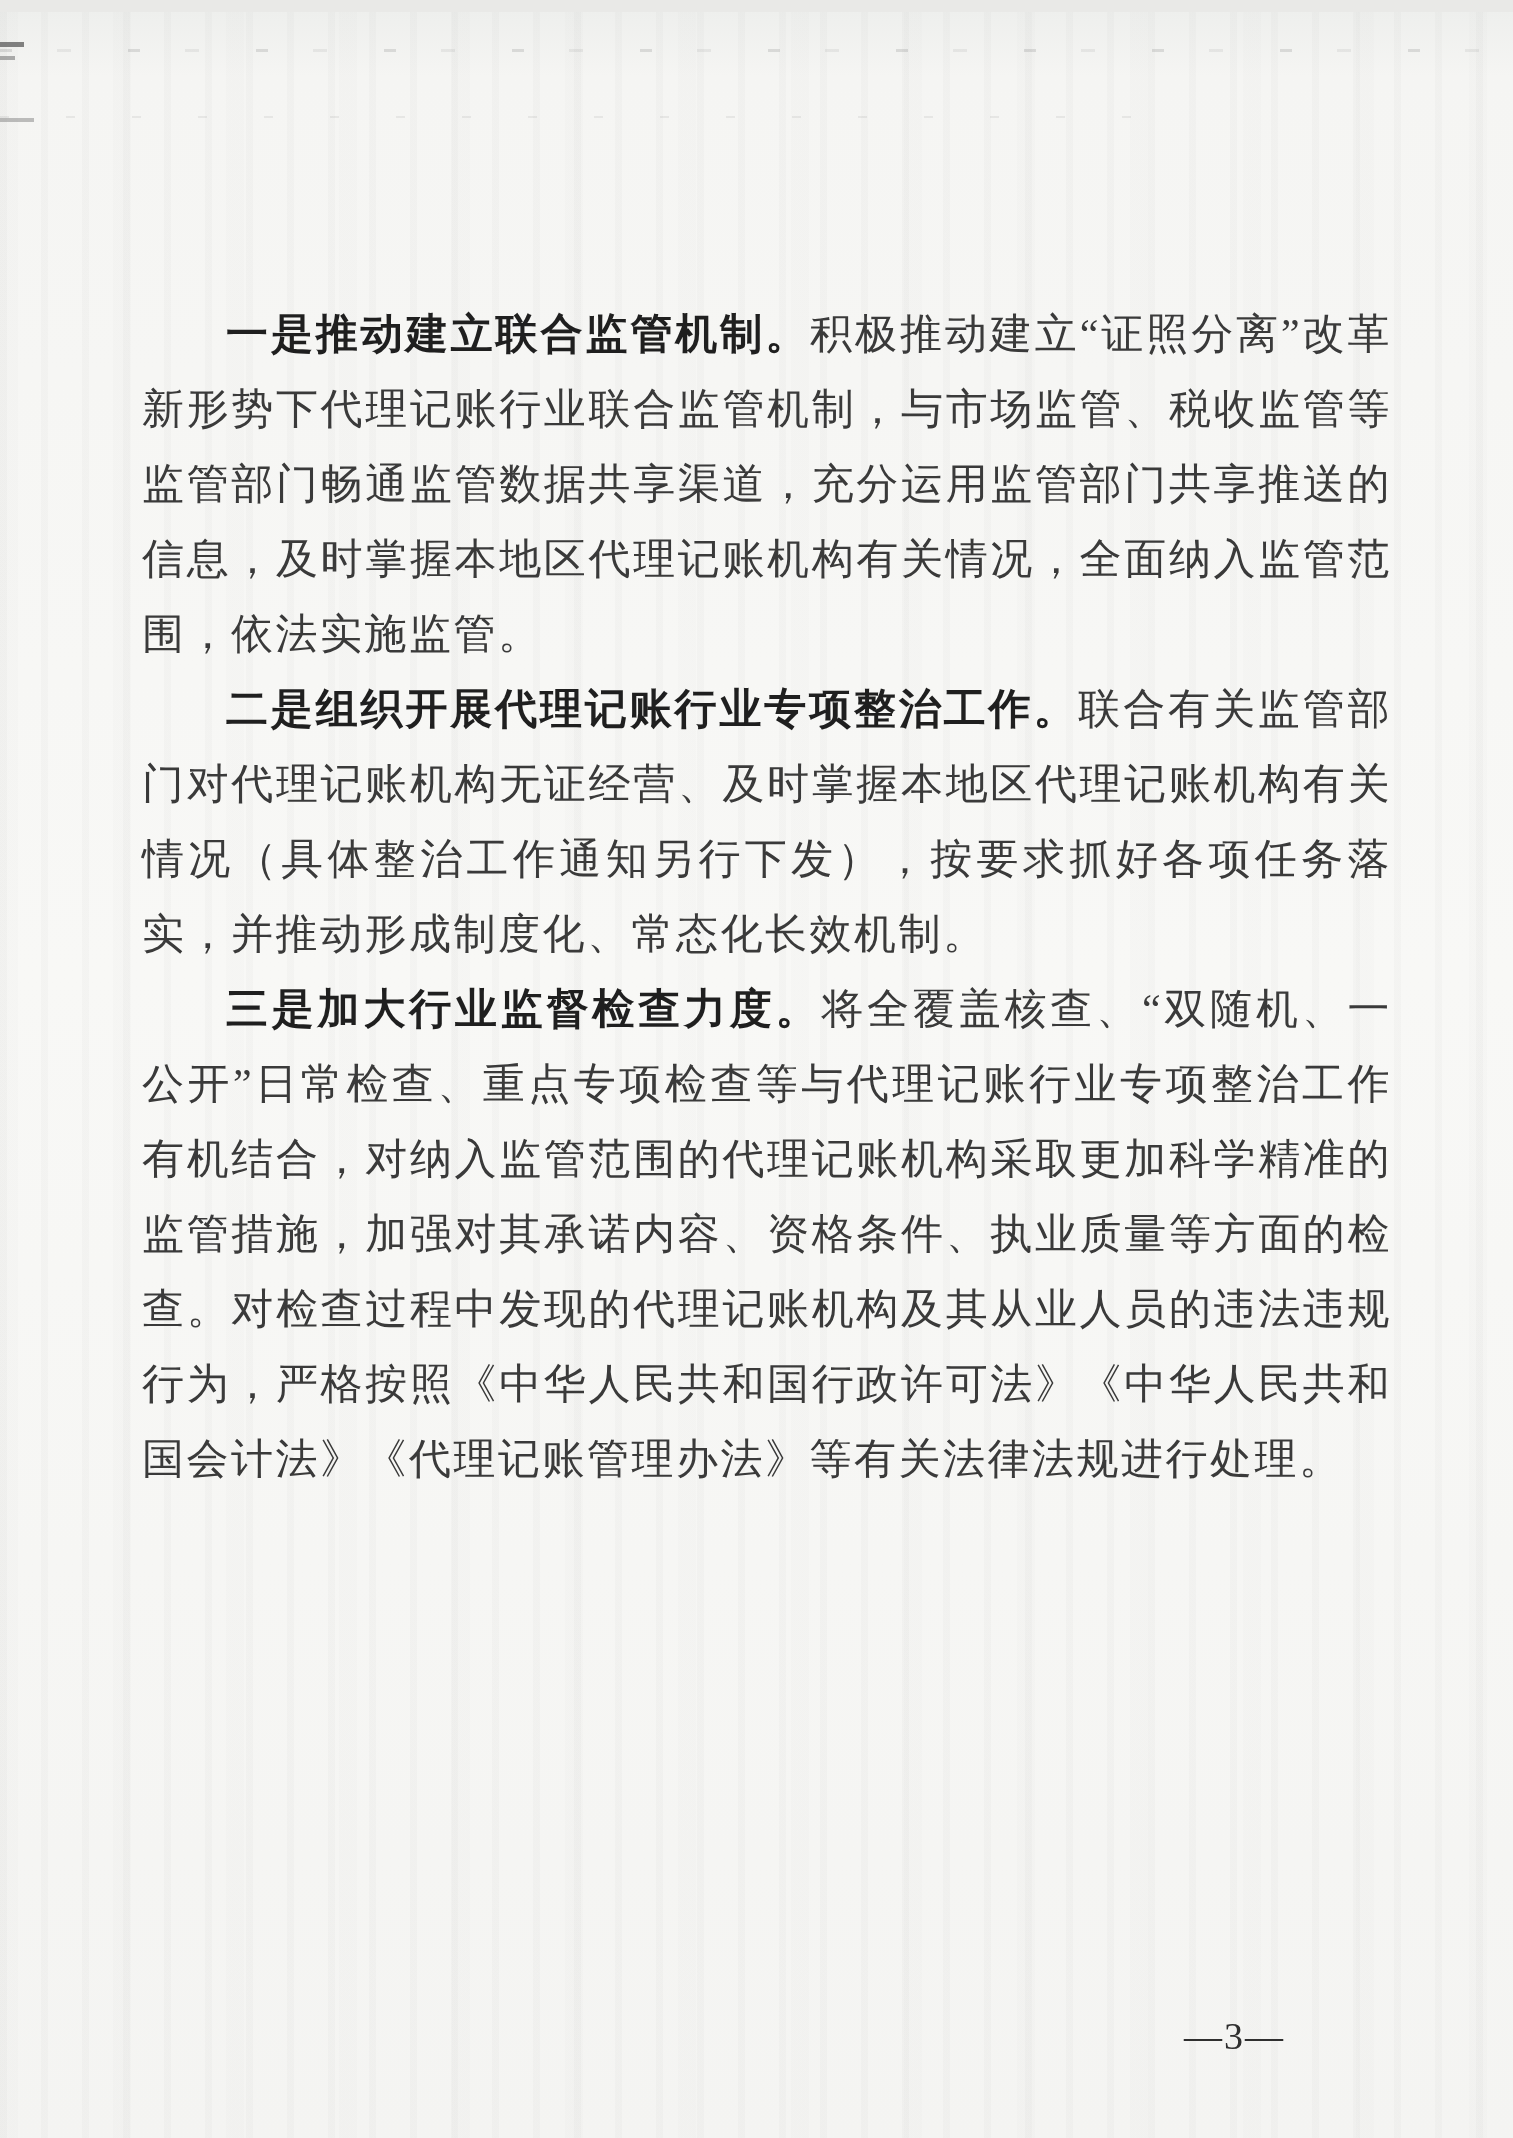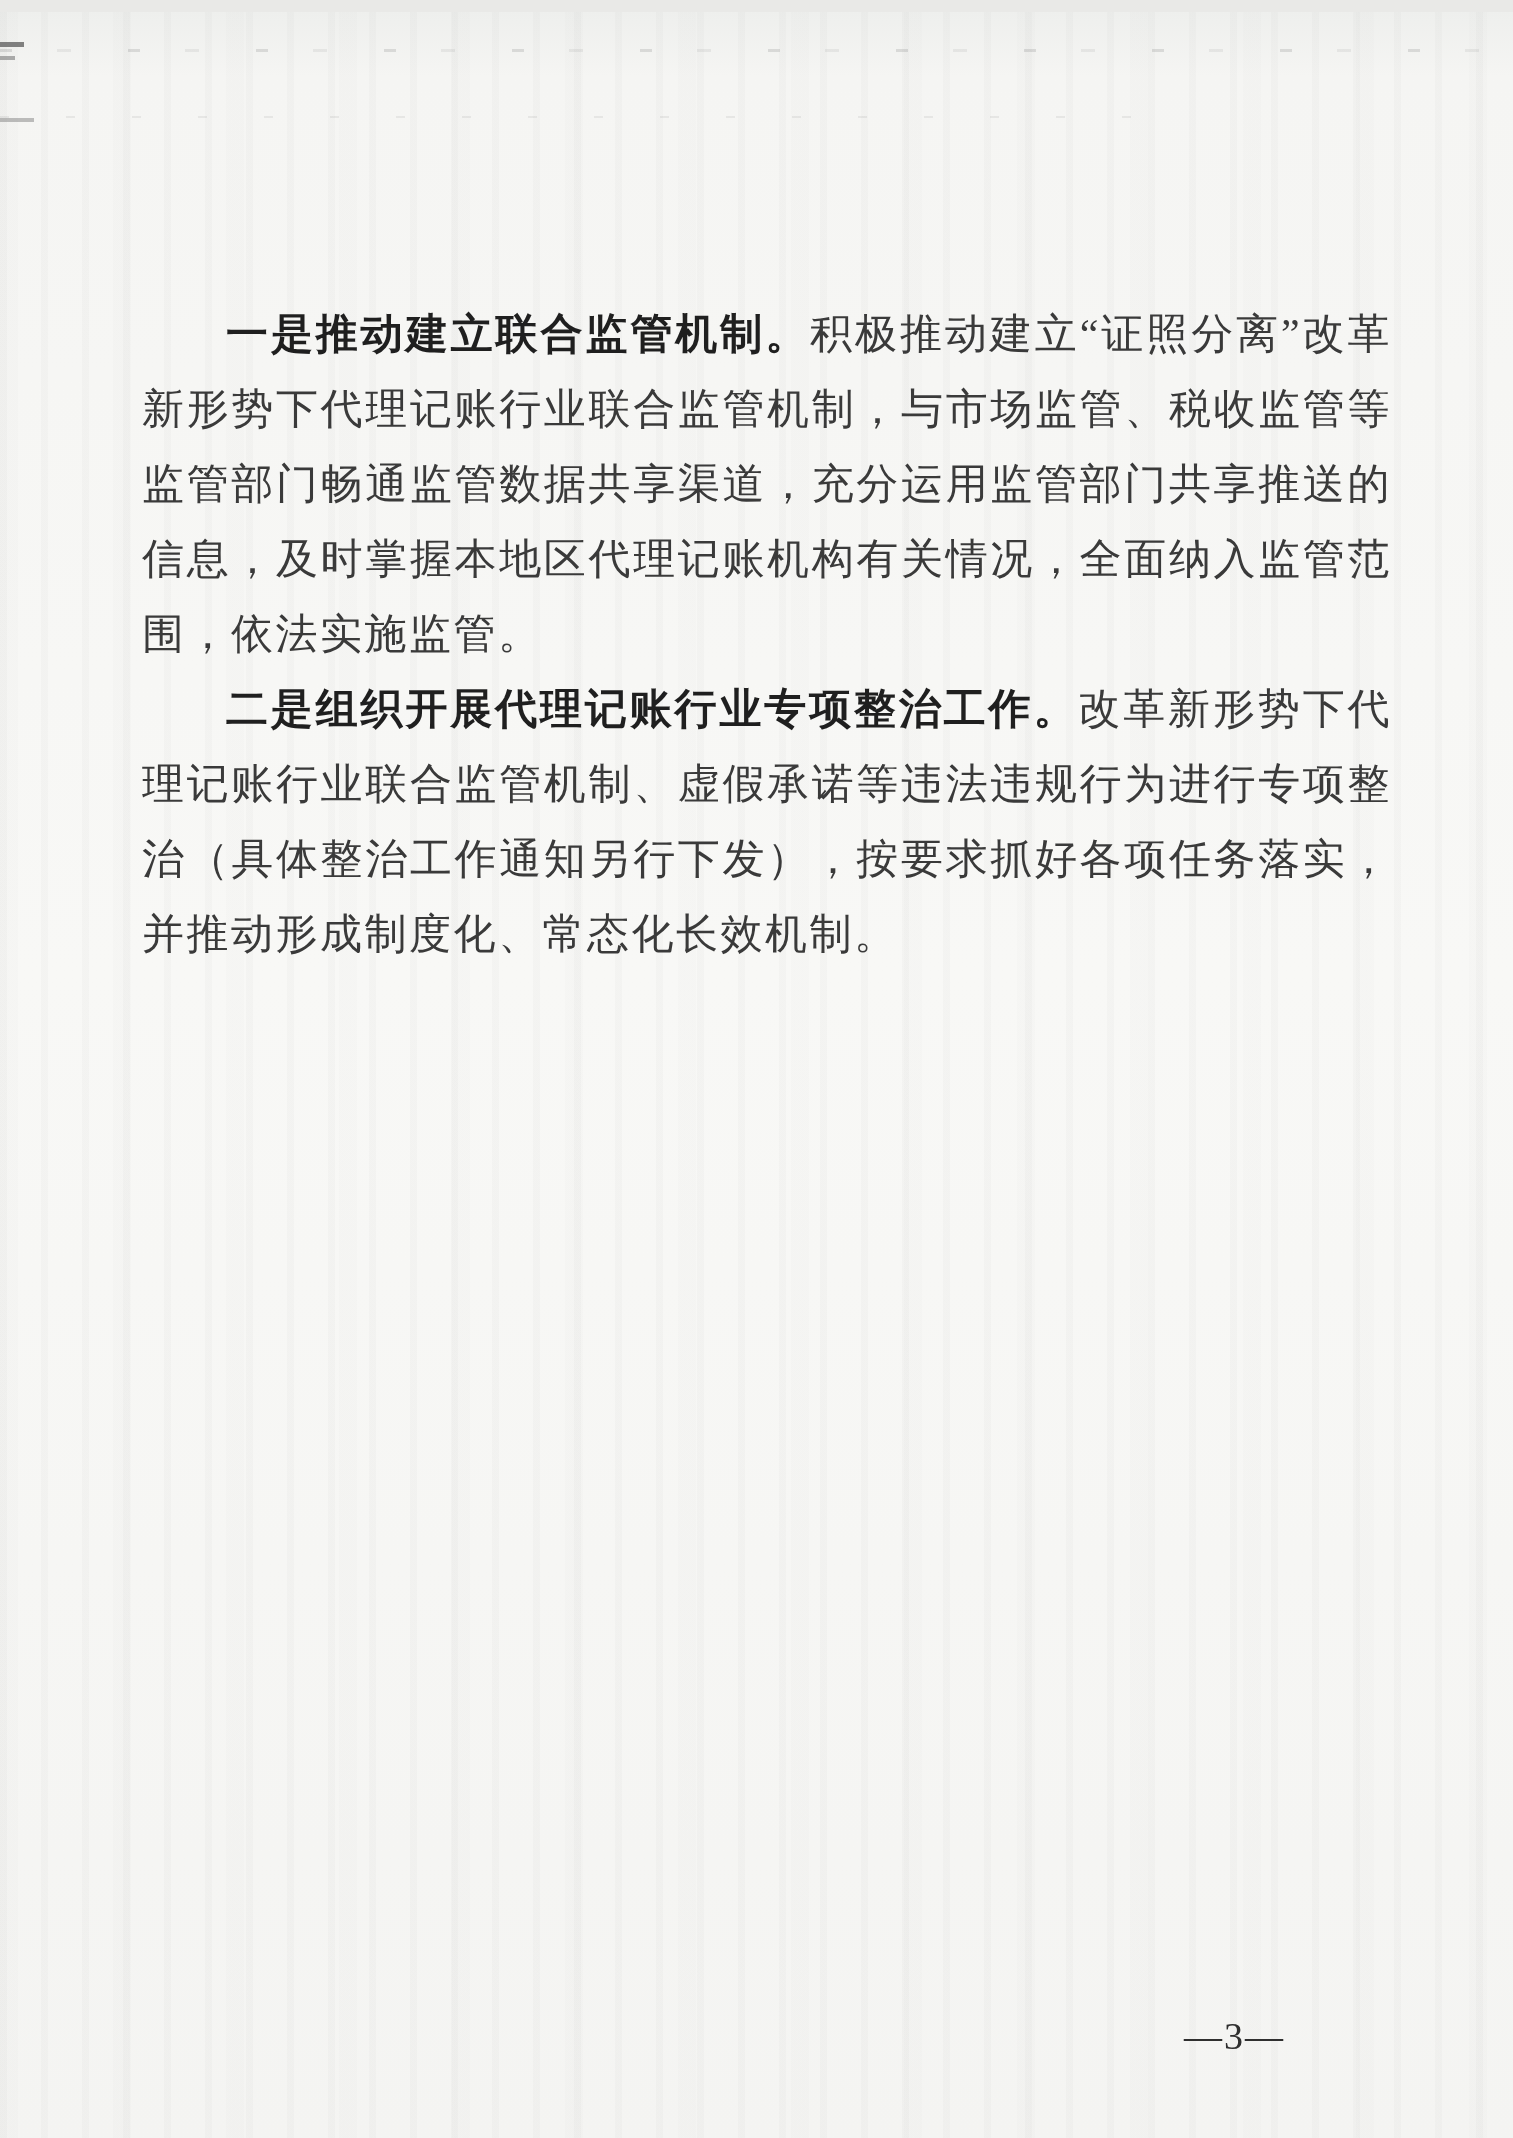--- a/index.html
+++ b/index.html
@@ -89,18 +89,19 @@
 <div class="scan-page">
 
   <div class="artifact artifact-line-1"></div>
   <div class="artifact artifact-line-2"></div>
   <div class="artifact artifact-mark-1"></div>
   <div class="artifact artifact-mark-2"></div>
   <div class="artifact artifact-mark-3"></div>
 
   <div class="doc-content">
     <p><span class="para-lead">一是推动建立联合监管机制。</span><span class="para-body">积极推动建立“证照分离”改革新形势下代理记账行业联合监管机制，与市场监管、税收监管等监管部门畅通监管数据共享渠道，充分运用监管部门共享推送的信息，及时掌握本地区代理记账机构有关情况，全面纳入监管范围，依法实施监管。</span></p>
-    <p><span class="para-lead">二是组织开展代理记账行业专项整治工作。</span><span class="para-body">改革新形势下代理记账行业联合监管机制、虚假承诺等违法违规行为进行专项整治（具体整治工作通知另行下发），按要求抓好各项任务落实，并推动形成制度化、常态化长效机制。</span></p>
+    <p><span class="para-lead">二是组织开展代理记账行业专项整治工作。</span><span class="para-body">联合有关监管部门对代理记账机构无证经营、及时掌握本地区代理记账机构有关情况（具体整治工作通知另行下发），按要求抓好各项任务落实，并推动形成制度化、常态化长效机制。</span></p>
+    <p><span class="para-lead">三是加大行业监督检查力度。</span><span class="para-body">将全覆盖核查、“双随机、一公开”日常检查、重点专项检查等与代理记账行业专项整治工作有机结合，对纳入监管范围的代理记账机构采取更加科学精准的监管措施，加强对其承诺内容、资格条件、执业质量等方面的检查。对检查过程中发现的代理记账机构及其从业人员的违法违规行为，严格按照《中华人民共和国行政许可法》《中华人民共和国会计法》《代理记账管理办法》等有关法律法规进行处理。</span></p>
   </div>
 
   <div class="page-number">—3—</div>
 
 </div>
 
 </body></html>

